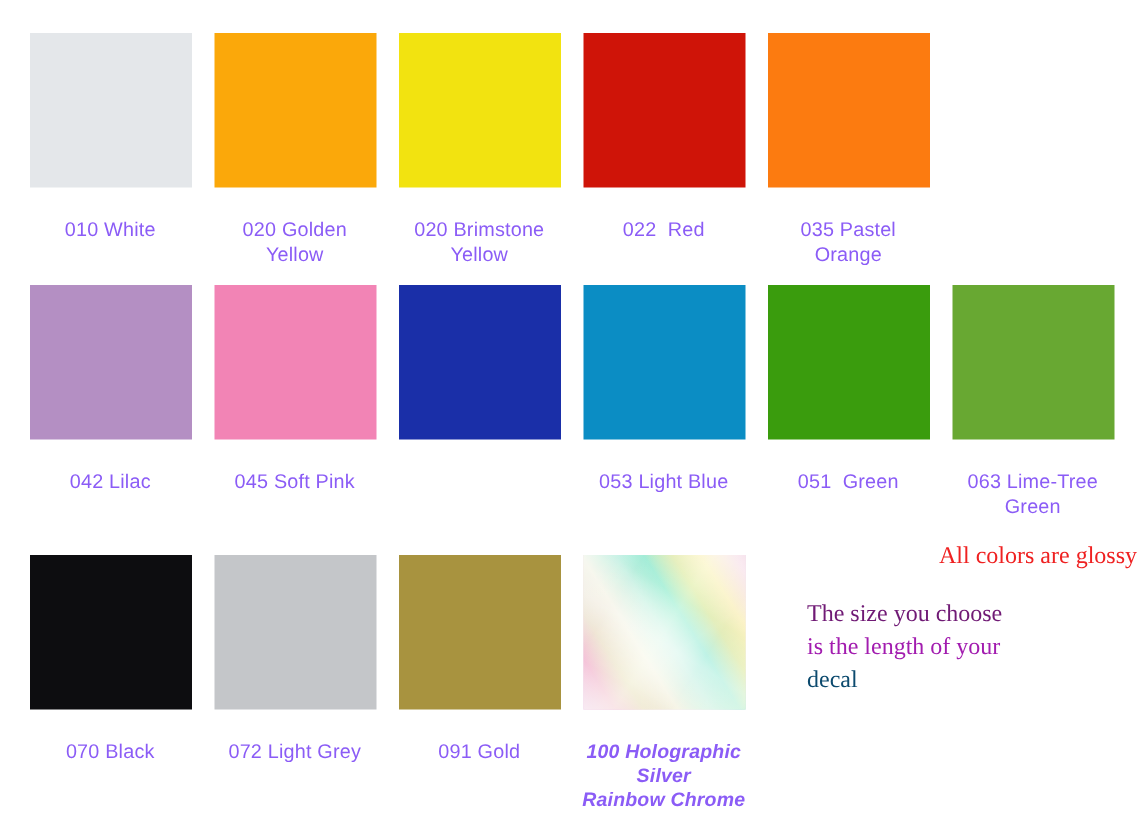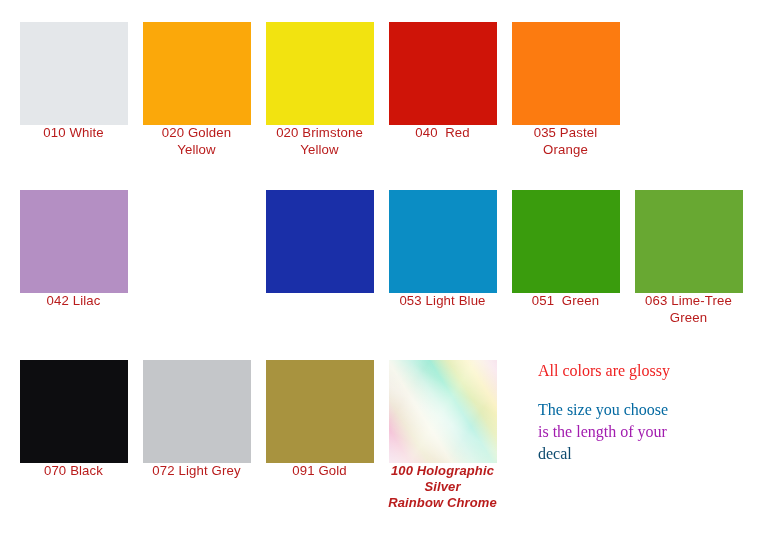--- a/index.html
+++ b/index.html
@@ -31,35 +31,35 @@
   .swatch {
     width: 108px;
     height: 103px;
     margin: 0 auto;
     display: block;
   }
   .swatch-label {
     font-family: "Liberation Sans", sans-serif;
     font-size: 13.2px;
     line-height: 16.5px;
-    color: #b91c1c;
-    margin-top: 0;
+    color: #8b5cf6;
+    margin-top: 20px;
     white-space: pre-wrap;
     letter-spacing: 0.01em;
   }
   .swatch-label.bold {
     font-weight: bold;
     font-size: 13px;
     line-height: 16px;
     font-style: italic;
   }
   
   .row1 { top: 22px; }
   .row2 { top: 190px; }
-  .row3 { top: 360px; }
+  .row3 { top: 370px; }
 
   
   .col1 { left: 12px; }
   .col2 { left: 135px; }
   .col3 { left: 258px; }
   .col4 { left: 381px; }
   .col5 { left: 504px; }
   .col6 { left: 627px; }
 
   
@@ -113,21 +113,21 @@
     position: absolute;
     left: 538px;
     top: 360px;
     width: 220px;
     font-family: "Liberation Serif", serif;
     font-size: 16px;
     line-height: 22px;
     color: #ef2121;
   }
   .note-line { margin: 0; }
-  .note-para { margin: 0; }
+  .note-para { margin: 0; text-align: right; }
   .note-gap { height: 17px; }
 </style>
 </head>
 <body>
 
 <div id="chart">
 
   <div class="swatch-cell row1 col1">
     <div class="swatch" style="background: rgb(228, 231, 234);"></div>
     <div class="swatch-label">010 White</div>
@@ -137,31 +137,35 @@
     <div class="swatch-label">020 Golden
 Yellow</div>
   </div>
   <div class="swatch-cell row1 col3">
     <div class="swatch" style="background: rgb(242, 227, 16);"></div>
     <div class="swatch-label">020 Brimstone
 Yellow</div>
   </div>
   <div class="swatch-cell row1 col4">
     <div class="swatch" style="background: rgb(207, 20, 8);"></div>
-    <div class="swatch-label">040  Red</div>
+    <div class="swatch-label">022  Red</div>
   </div>
   <div class="swatch-cell row1 col5">
     <div class="swatch" style="background: rgb(252, 123, 16);"></div>
     <div class="swatch-label">035 Pastel
 Orange</div>
   </div>
 
   <div class="swatch-cell row2 col1">
     <div class="swatch" style="background: rgb(180, 143, 195);"></div>
     <div class="swatch-label">042 Lilac</div>
+  </div>
+  <div class="swatch-cell row2 col2">
+    <div class="swatch" style="background: rgb(242, 132, 181);"></div>
+    <div class="swatch-label">045 Soft Pink</div>
   </div>
   <div class="swatch-cell row2 col3">
     <div class="swatch" style="background: rgb(26, 47, 168);"></div>
   </div>
   <div class="swatch-cell row2 col4">
     <div class="swatch" style="background: rgb(11, 141, 196);"></div>
     <div class="swatch-label">053 Light Blue</div>
   </div>
   <div class="swatch-cell row2 col5">
     <div class="swatch" style="background: rgb(58, 156, 13);"></div>
@@ -192,18 +196,18 @@
       <div class="band b3"></div>
       <div class="band b4"></div>
     </div>
     <div class="swatch-label bold">100 Holographic Silver
 Rainbow Chrome</div>
   </div>
 
   <div class="note-block">
     <p class="note-para" style="color: rgb(239, 33, 33);">All colors are glossy</p>
     <div class="note-gap"></div>
-    <p class="note-line" style="color: #0369a1;">The size you choose</p>
+    <p class="note-line" style="color: #701a75;">The size you choose</p>
     <p class="note-line" style="color: #a21caf;">is the length of your</p>
     <p class="note-line" style="color: #0c4a6e;">decal</p>
   </div>
 
 </div>
 
 </body></html>

